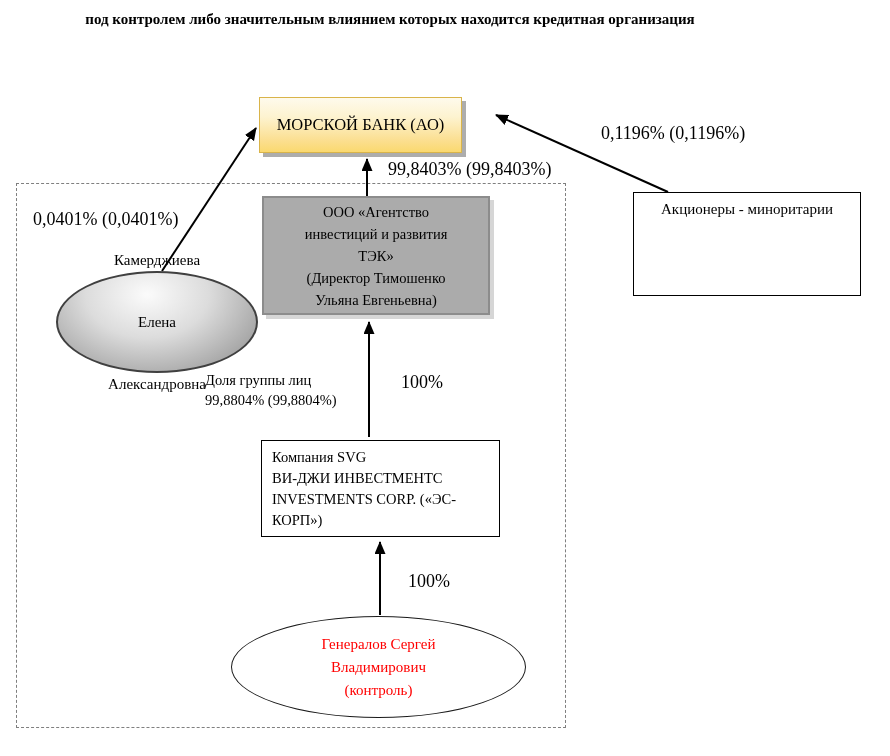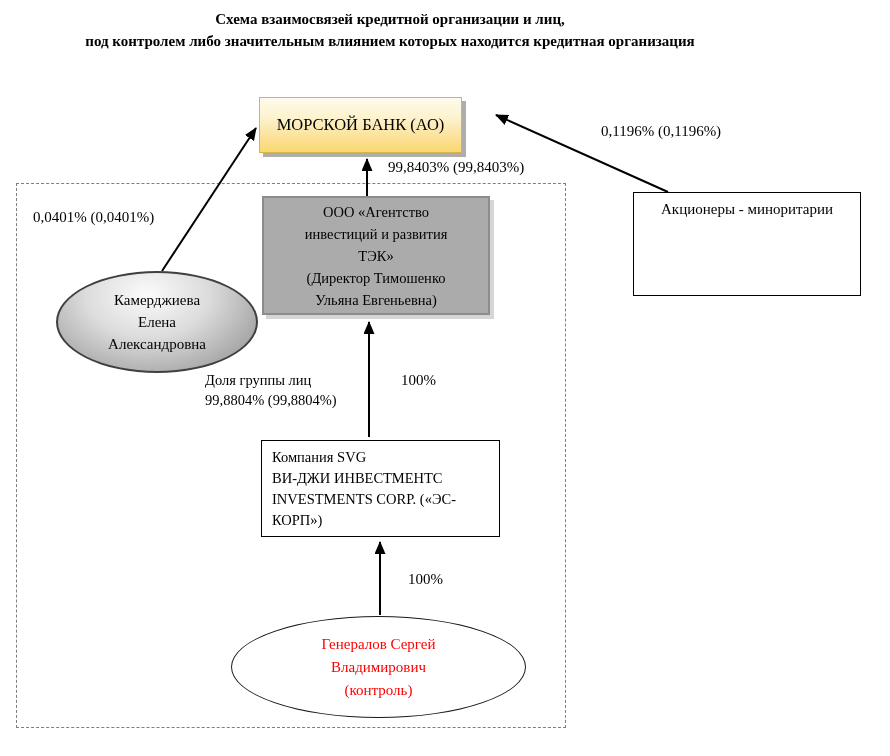--- a/index.html
+++ b/index.html
@@ -35,43 +35,42 @@
   .svgcorp{
     left:261px;top:440px;width:239px;height:97px;
     background:#fff;border:1px solid #000;
     padding:6px 10px;font-size:14.5px;line-height:21px;text-align:left;
   }
   .ellipse{border-radius:50%;display:flex;flex-direction:column;align-items:center;justify-content:center;text-align:center;}
   .kamer{
     left:56px;top:271px;width:202px;height:102px;
     background:radial-gradient(ellipse at 45% 22%,#FBFBFB 0%,#DCDCDC 40%,#9E9E9E 85%,#8A8A8A 100%);
     border:2px solid #404040;
-    font-size:15px;line-height:22px;
+    font-size:15px;line-height:22px;gap:40px;
   }
   .gener{
     left:231px;top:616px;width:295px;height:102px;
     background:#fff;border:1px solid #1a1a1a;
     color:#FF0000;font-size:15px;line-height:23px;
   }
   .dashed-frame{
     position:absolute;left:16px;top:183px;width:550px;height:545px;
     border:1px dashed #7F7F7F;box-sizing:border-box;
   }
-  .edge-label{position:absolute;font-size:15px;white-space:nowrap;}
+  .edge-label{position:absolute;font-size:18px;white-space:nowrap;}
   .group-share{line-height:20px;font-size:14.5px;}
   svg.arrows{position:absolute;left:0;top:0;pointer-events:none;}
   svg.arrows line{stroke:#000;stroke-width:2;}
 </style>
 </head>
 <body>
 
 <div class="stage">
 
   <div class="title">
-    <div>Схема взаимосвязей кредитной организации и лиц,</div>
     <div>под контролем либо значительным влиянием которых находится кредитная организация</div>
   </div>
 
   <div class="dashed-frame"></div>
 
   <svg class="arrows" width="890" height="756" viewBox="0 0 890 756">
     <defs>
       <marker id="ah" markerUnits="userSpaceOnUse" markerWidth="14" markerHeight="12" refX="12" refY="5.5" orient="auto">
         <path d="M0,0 L13,5.5 L0,11 Z" fill="#000"></path>
       </marker>

